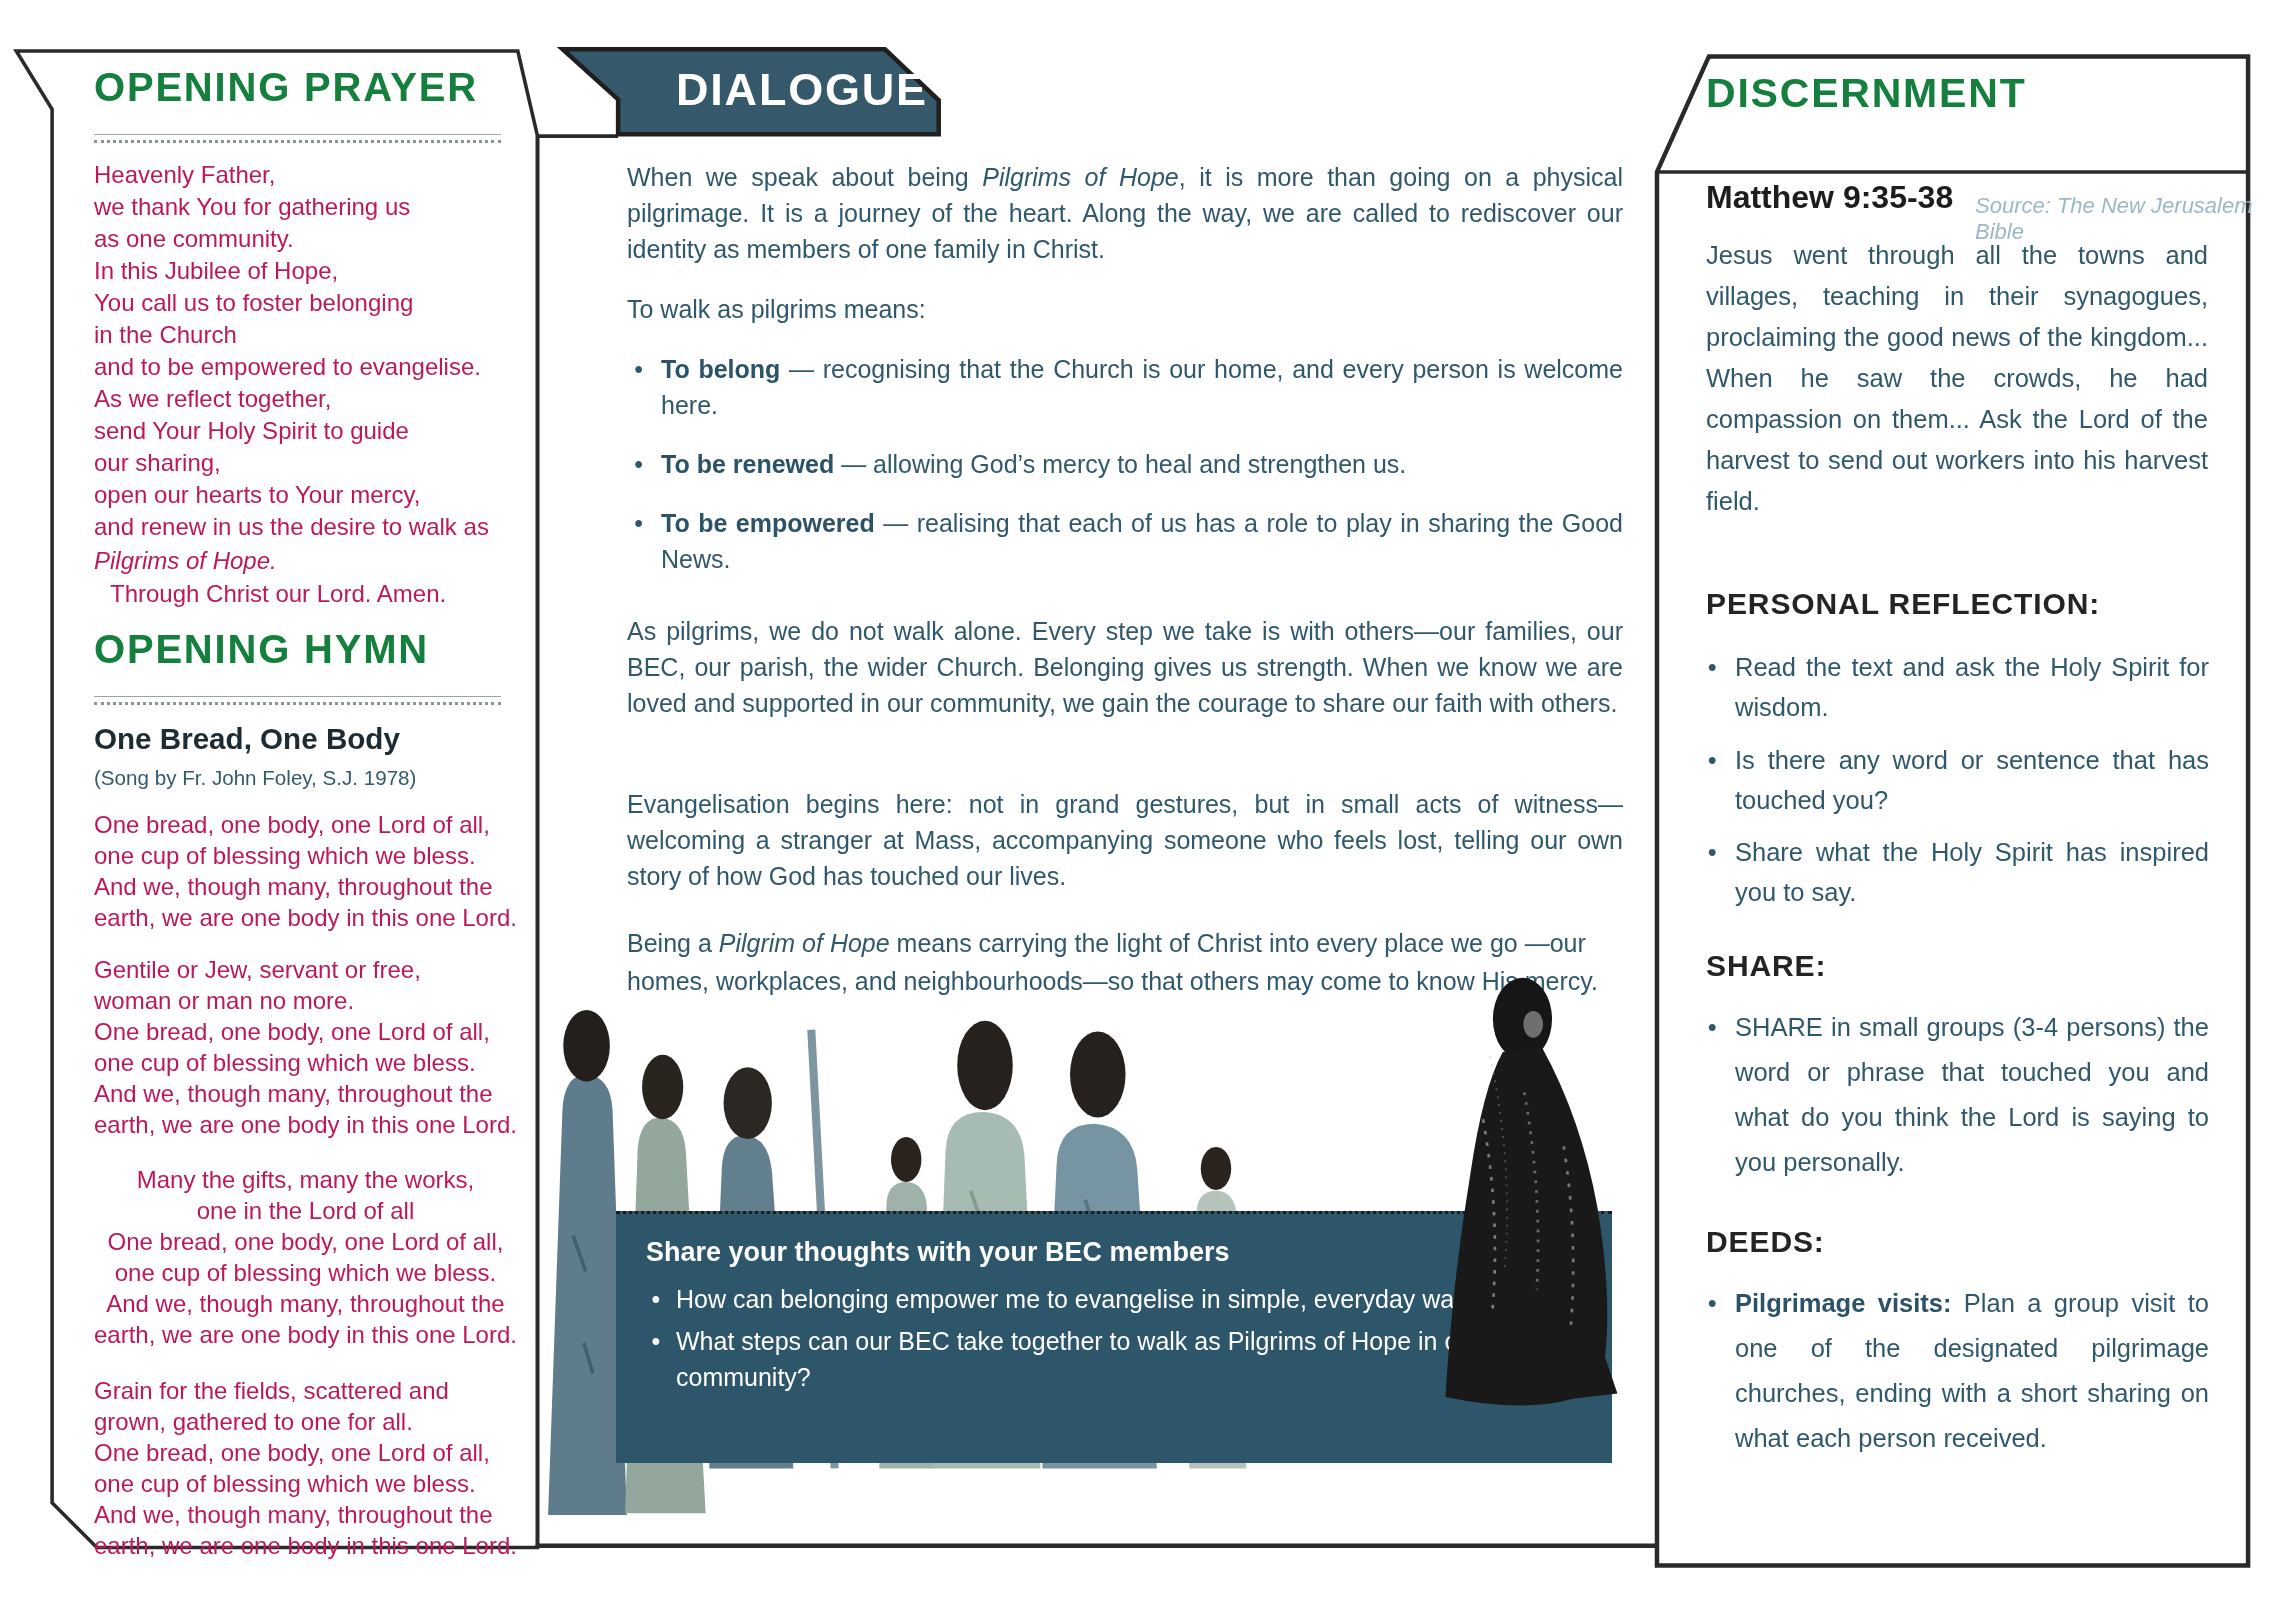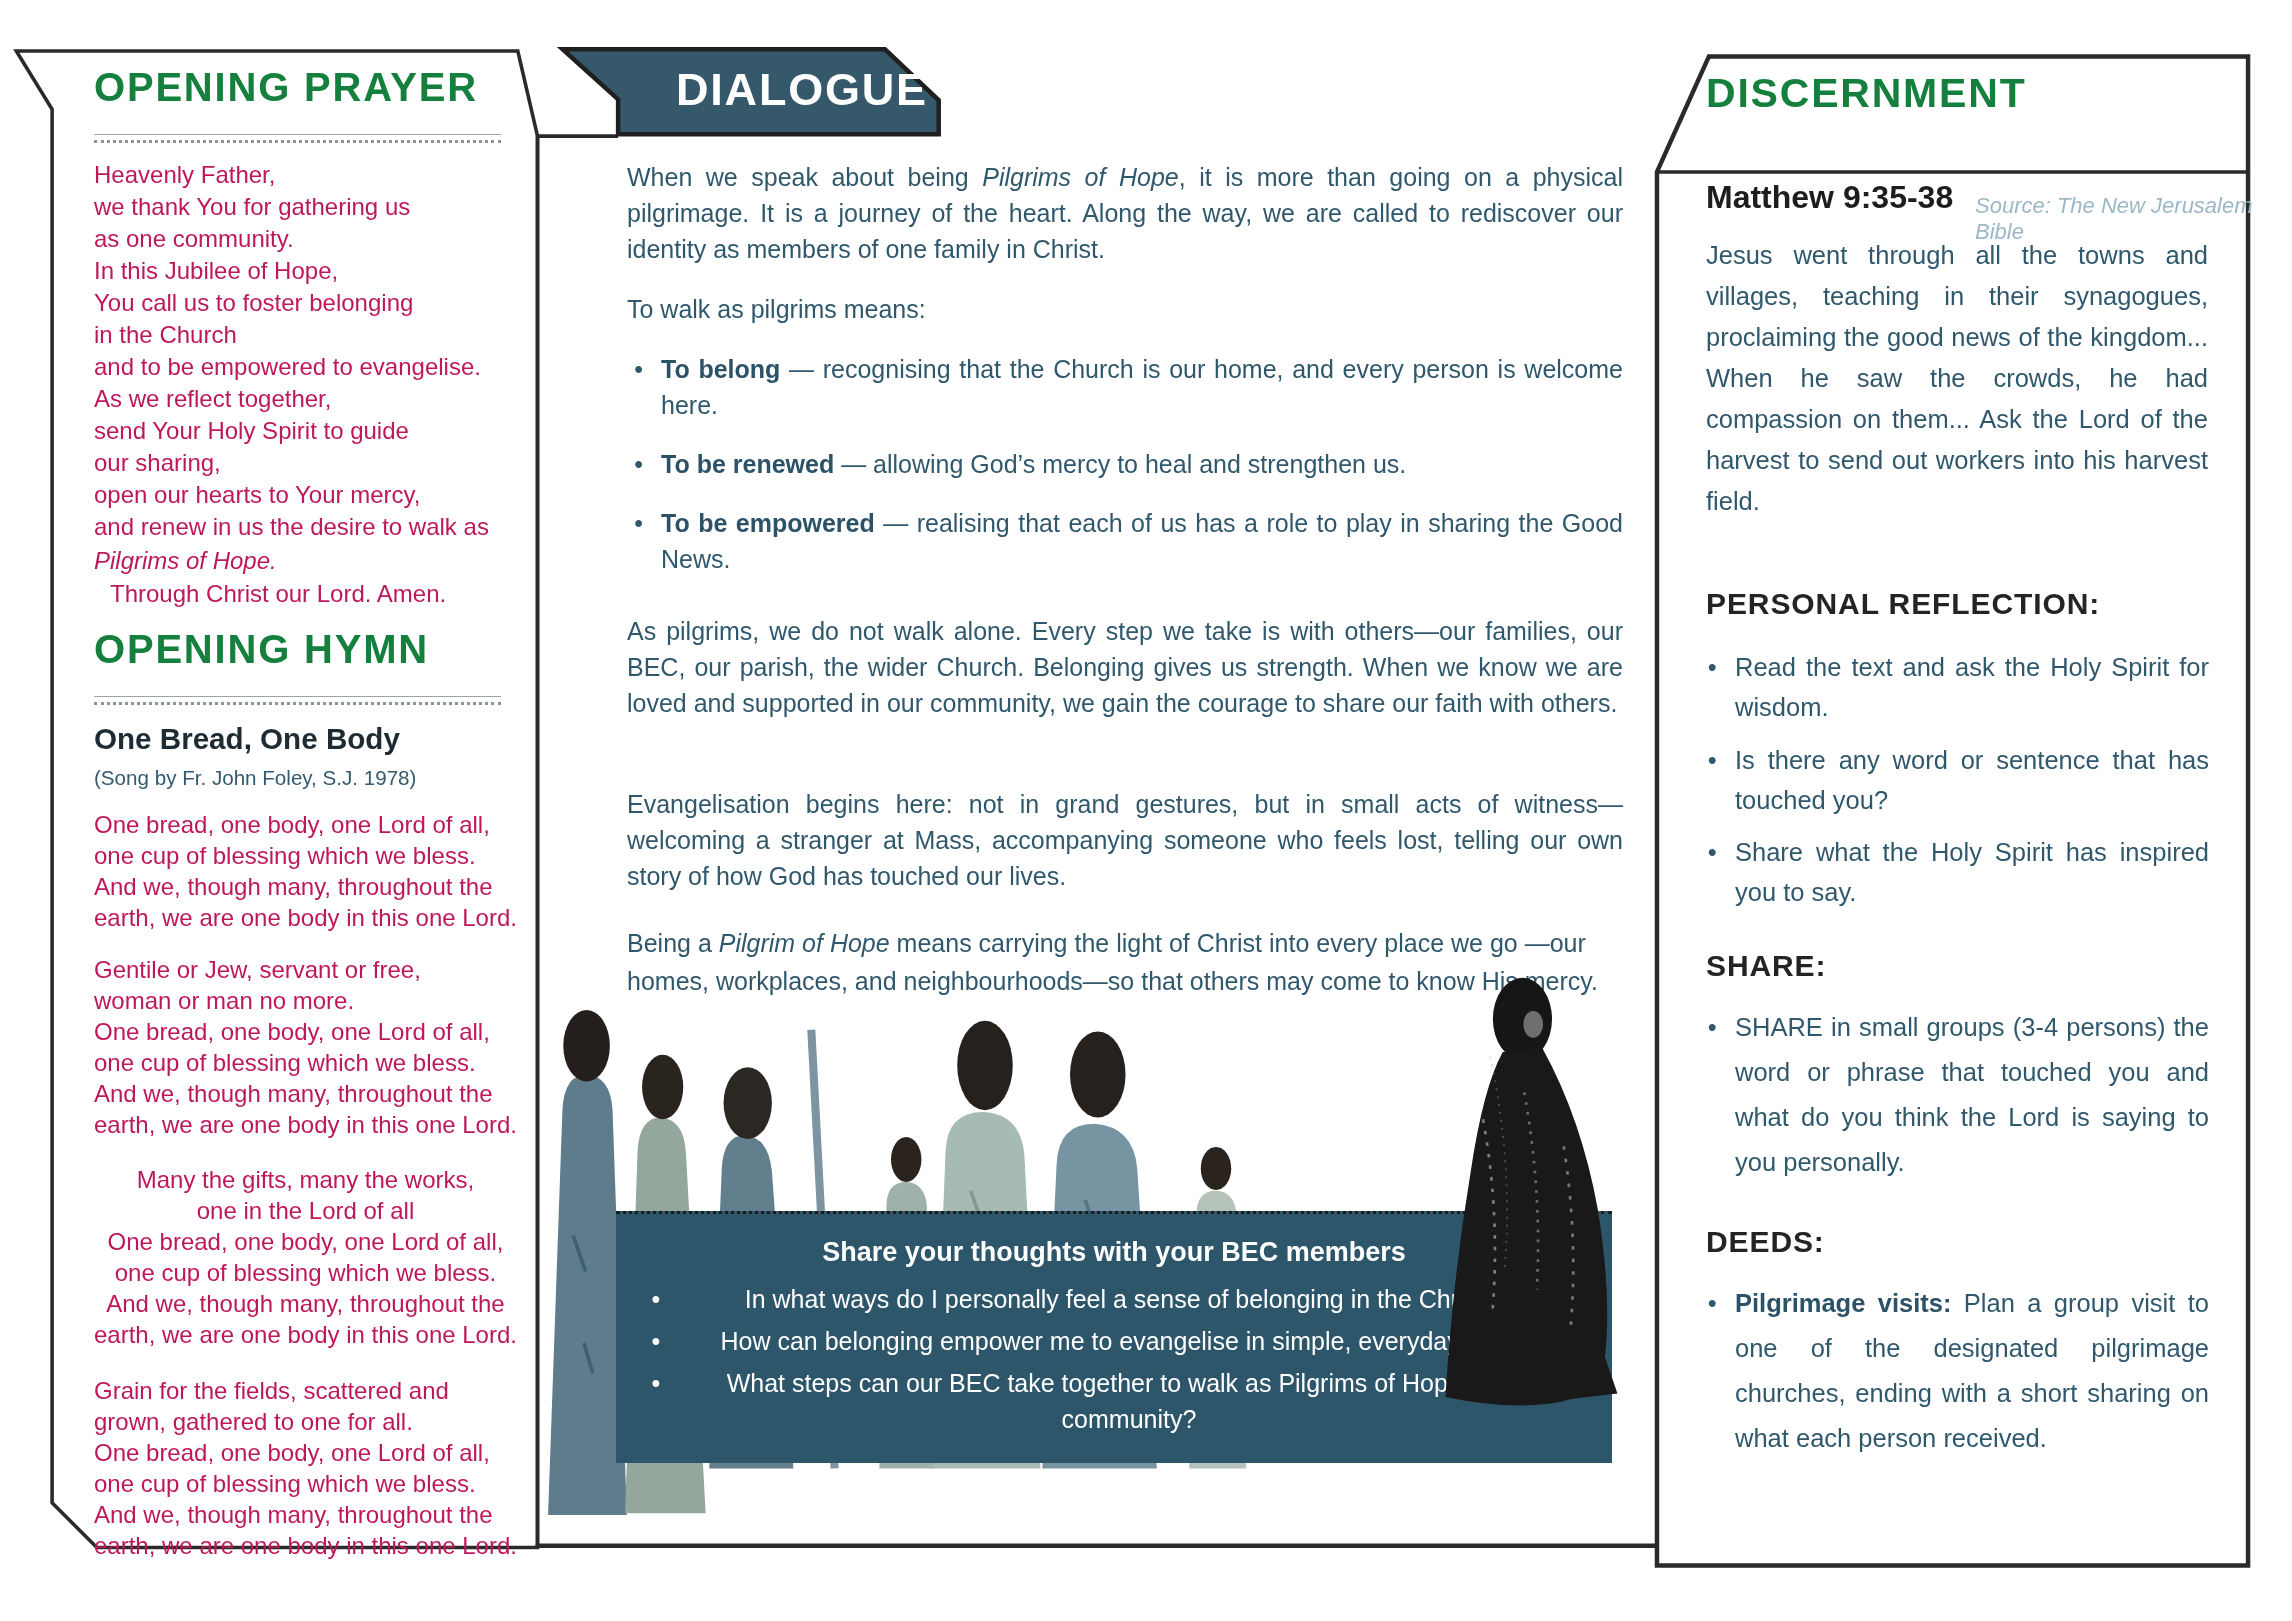--- a/index.html
+++ b/index.html
@@ -179,25 +179,24 @@
     <path d="M1042,1640 L1056,1285 Q1058,1242 1098,1242 Q1140,1244 1144,1290 L1162,1640 Z" fill="#a6bcb2"></path>
     <ellipse cx="1100" cy="1190" rx="31" ry="50" fill="#26211d"></ellipse>
     <path d="M1084,1330 l16,46" stroke="#84998f" stroke-width="4" fill="none"></path>
     <path d="M1164,1640 L1180,1300 Q1182,1255 1222,1255 Q1266,1258 1270,1305 L1292,1640 Z" fill="#7794a2"></path>
     <ellipse cx="1226" cy="1200" rx="31" ry="48" fill="#26211d"></ellipse>
     <path d="M1212,1340 l16,50 M1238,1460 l12,40" stroke="#587584" stroke-width="4" fill="none"></path>
     <path d="M1328,1640 L1336,1355 Q1337,1330 1358,1330 Q1379,1331 1381,1357 L1392,1640 Z" fill="#b6c3ba"></path>
     <ellipse cx="1358" cy="1305" rx="17" ry="24" fill="#2b241e"></ellipse>
   </svg>
 
-  <div class="abs share-box" style="left:616px;top:1211px;width:996px;height:252px;text-align:center;">
+  <div class="abs share-box" style="left:616px;top:1211px;width:996px;height:252px;">
     <div class="share-box-title">Share your thoughts with your BEC members</div>
     <div>
 
-    <div class="share-q">In what ways do I personally feel a sense of belonging in the Church?</div>
         <div class="share-q">How can belonging empower me to evangelise in simple, everyday ways?</div>
         <div class="share-q">What steps can our BEC take together to walk as Pilgrims of Hope in our community?</div>
       </div>
   </div>
 
   <svg class="abs" style="left:1397px;top:967px;" width="233" height="448" viewBox="1560 1080 260 500">
     <ellipse cx="1700" cy="1138" rx="33" ry="46" fill="#161616"></ellipse>
     <ellipse cx="1712" cy="1144" rx="11" ry="15" fill="#6f6f6f"></ellipse>
     <path d="M1614,1560 Q1622,1430 1642,1310 Q1656,1215 1678,1175 L1722,1170 Q1766,1250 1784,1350
              Q1800,1448 1792,1515 L1806,1556 L1756,1562 Q1700,1578 1614,1560 Z" fill="#191919"></path>

